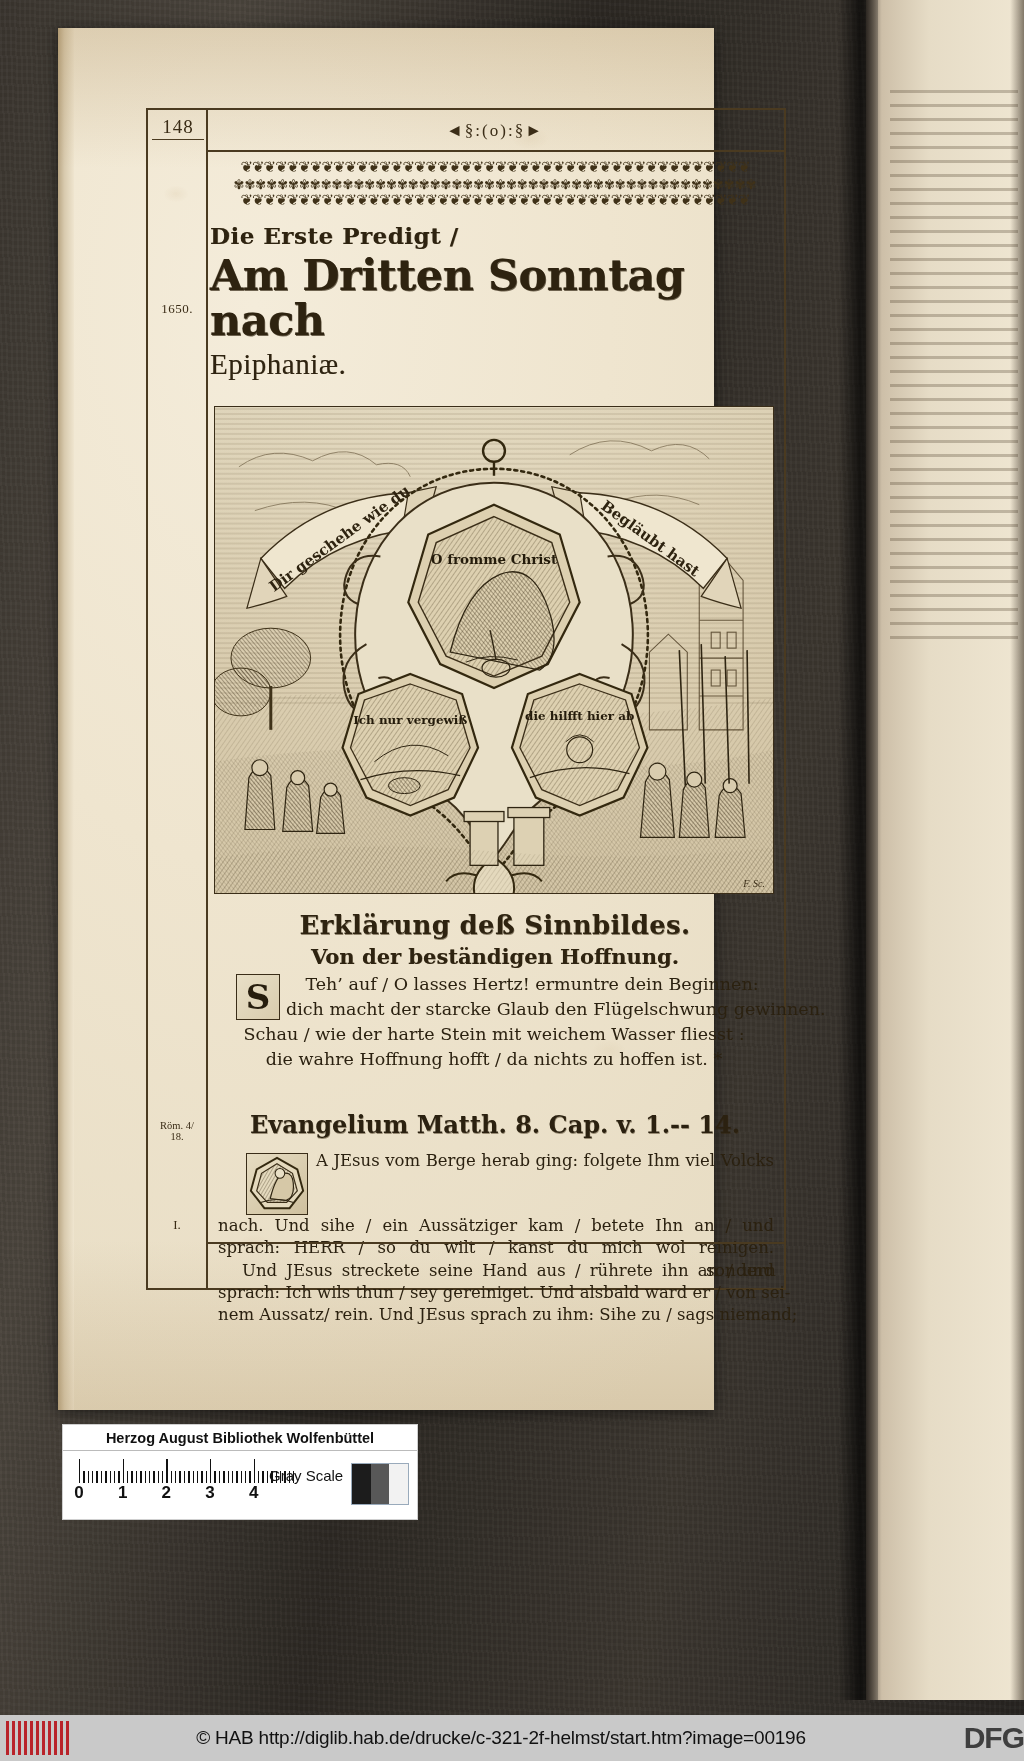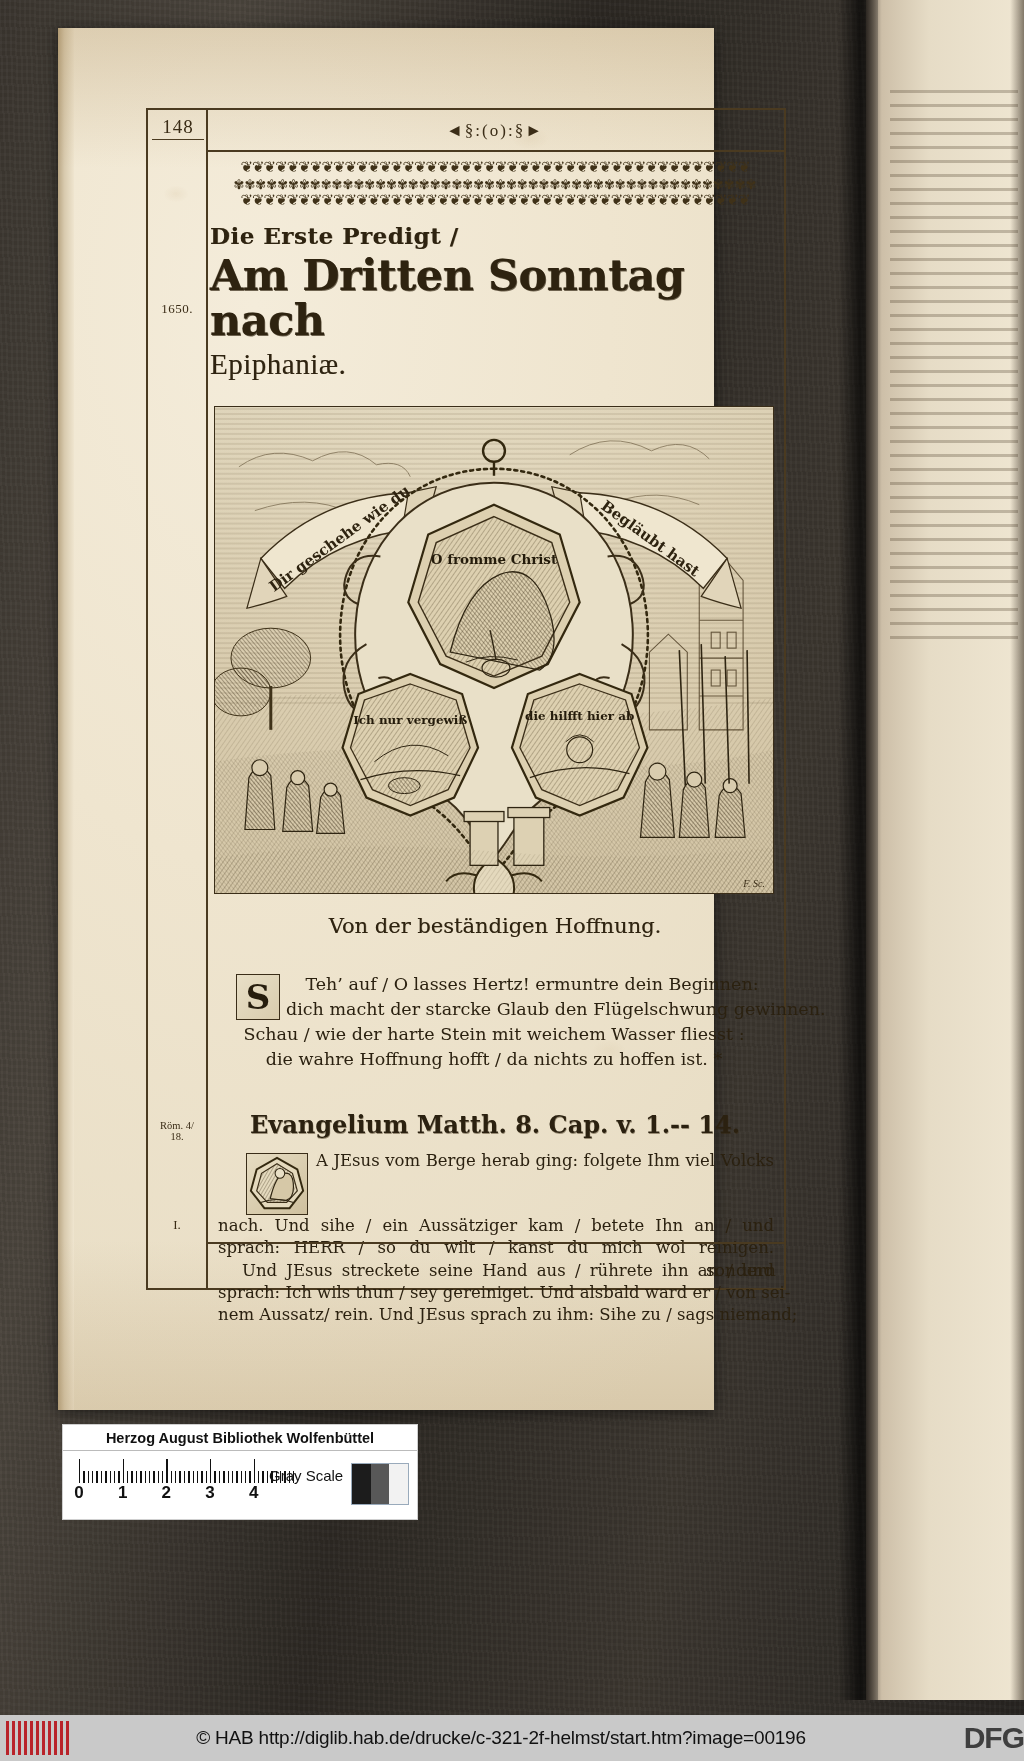--- a/index.html
+++ b/index.html
@@ -169,21 +169,21 @@
   #explanation {
     position: absolute; left: 62px; right: 4px; top: 800px;
     text-align: center; color: #2e2310;
     font-family: "DejaVu Serif", serif;
   }
   #expl-head {
     font-size: 26px; font-weight: 700; letter-spacing: .3px;
     text-shadow: .5px .5px 0 rgba(50,35,12,.5);
   }
   #expl-sub {
-    font-size: 21px; font-weight: 400; margin-top: 4px;
+    font-size: 21px; font-weight: 700; margin-top: 4px;
     text-shadow: .4px .4px 0 rgba(50,35,12,.45);
   }
 
   #verse {
     position: absolute; left: 62px; right: 6px; top: 862px;
     color: #2b2110; font-family: "DejaVu Serif", serif;
     font-size: 17.5px; line-height: 1.42; text-align: center;
   }
   #verse .vline { white-space: nowrap; text-align: center; }
   #verse-drop {
@@ -470,20 +470,21 @@
           <rect x="300" y="410" width="30" height="50"></rect>
           <rect x="250" y="406" width="40" height="10"></rect>
           <rect x="294" y="402" width="42" height="10"></rect>
         </g>
         <path d="M0 452 q140 -18 280 -6 q140 12 280 -4 L560 488 L0 488 Z" fill="url(#hatchA)" opacity=".45" stroke="none"></path>
       </svg>
       <div id="plate-signature">F. Sc.</div>
     </div>
 
     <div id="explanation">
+      <div id="expl-head">Erklärung deß Sinnbildes.</div>
       <div id="expl-sub">Von der beständigen Hoffnung.</div>
     </div>
 
     <div id="verse">
       <span id="verse-drop">S</span>
       <div class="vline">Teh’ auf / O lasses Hertz! ermuntre dein Beginnen:</div>
       <div class="vline">dich macht der starcke Glaub den Flügelschwung gewinnen.</div>
       <div class="vline">Schau / wie der harte Stein mit weichem Wasser fliesst :</div>
       <div class="vline">die wahre Hoffnung hofft / da nichts zu hoffen ist. *</div>
     </div>

